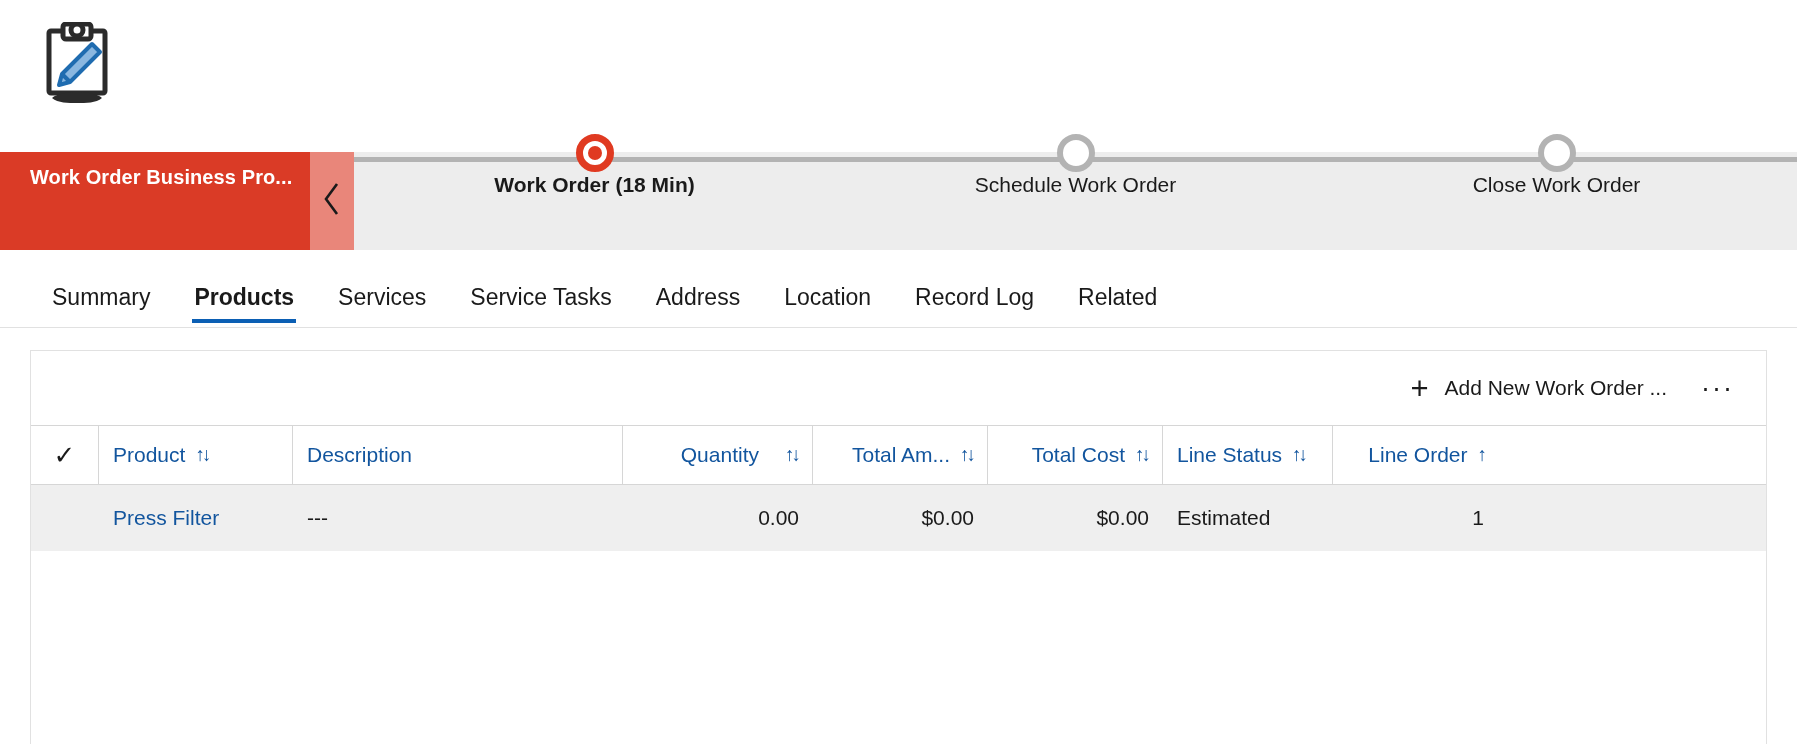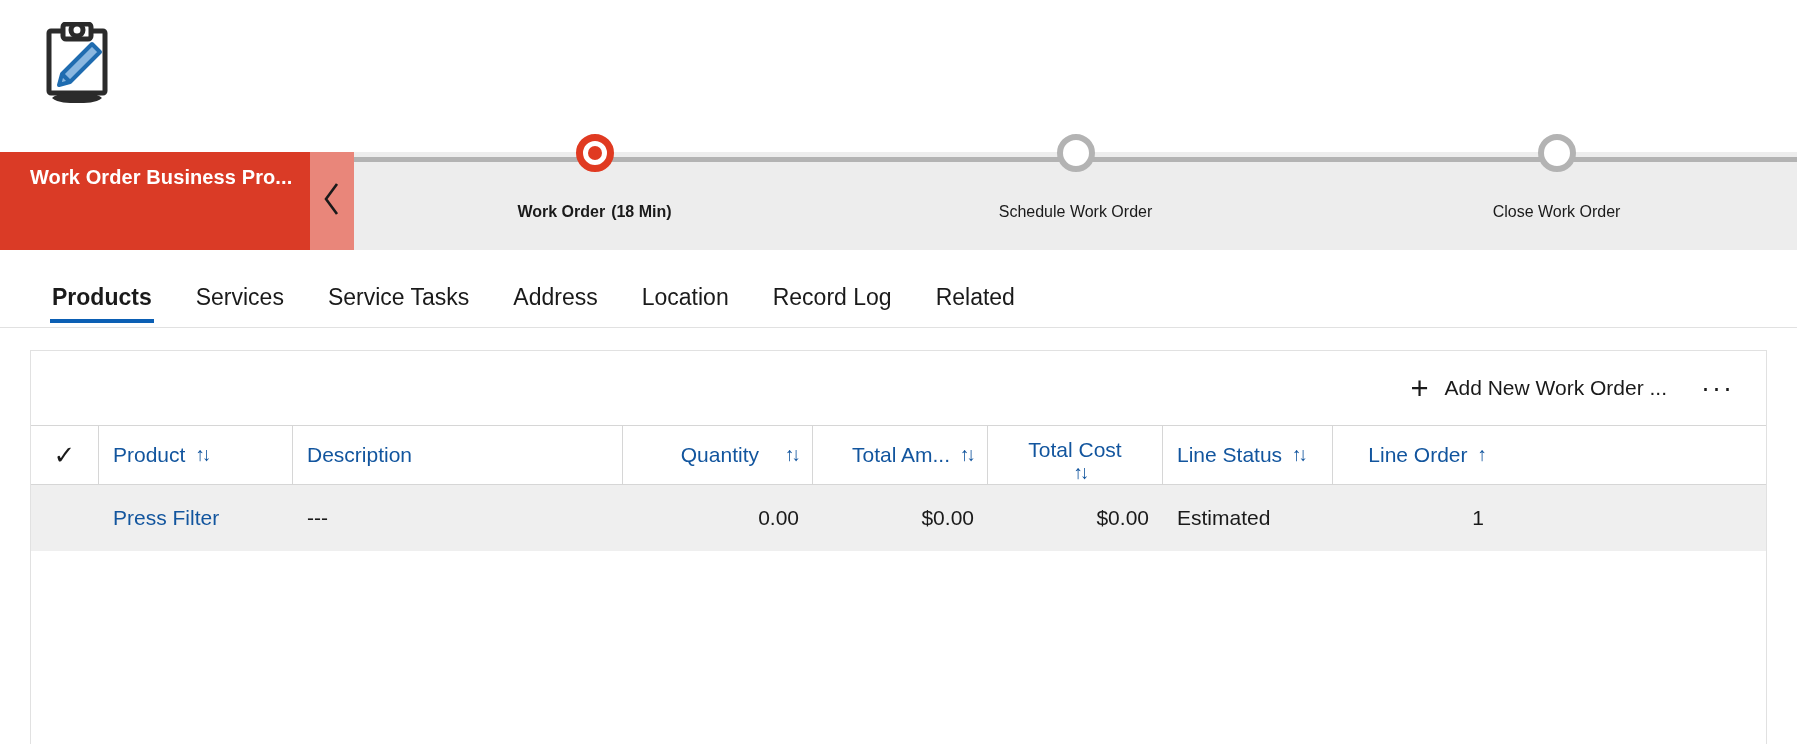--- a/index.html
+++ b/index.html
@@ -128,22 +128,22 @@
   .stage-dot.active::after {
     content: "";
     position: absolute;
     left: 50%; top: 50%;
     transform: translate(-50%, -50%);
     width: 14px; height: 14px;
     border-radius: 50%;
     background: #E03A21;
   }
   .stage-label {
-    margin-top: 51px;
-    font-size: 16px;
+    margin-top: 21px;
+    font-size: 21px;
     color: #1a1a1a;
     white-space: nowrap;
   }
   .stage-label.active { font-weight: bold; }
   .stage-time { font-weight: bold; margin-left: 6px; }
 
   
   .tab-strip {
     display: flex;
     align-items: flex-end;
@@ -239,21 +239,21 @@
   .col-check {
     width: 68px;
     justify-content: center;
     color: #1a1a1a;
     font-size: 26px;
   }
   .col-product     { width: 194px; }
   .col-description { width: 330px; }
   .col-quantity    { width: 190px; justify-content: flex-end; gap: 16px; }
   .col-totalamount { width: 175px; justify-content: flex-end; }
-  .col-totalcost   { width: 175px; justify-content: flex-end; flex-direction: column; }
+  .col-totalcost   { width: 175px; justify-content: flex-end; }
   .col-linestatus  { width: 170px; }
   .col-lineorder   { width: 165px; justify-content: flex-end; }
 
   .grid-row {
     display: flex;
     align-items: flex-start;
     height: 66px;
     background: #EFEFEF;
     font-size: 21px;
     color: #1a1a1a;
@@ -322,20 +322,21 @@
       <div class="bpf-stage">
         <span class="stage-dot inactive"></span>
         <span class="stage-label">Close Work Order</span>
       </div>
 
     </div>
   </div>
 </div>
 
 <div class="tab-strip">
+  <div class="tab">Summary</div>
   <div class="tab active">Products</div>
   <div class="tab">Services</div>
   <div class="tab">Service Tasks</div>
   <div class="tab">Address</div>
   <div class="tab">Location</div>
   <div class="tab">Record Log</div>
   <div class="tab">Related</div>
 </div>
 
 <div class="grid-panel">

